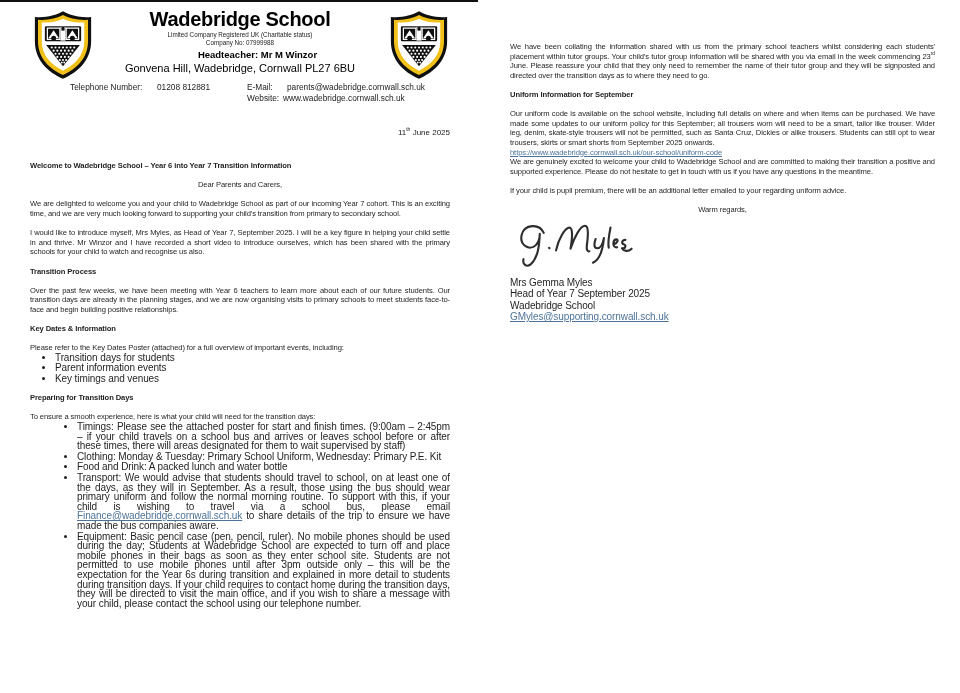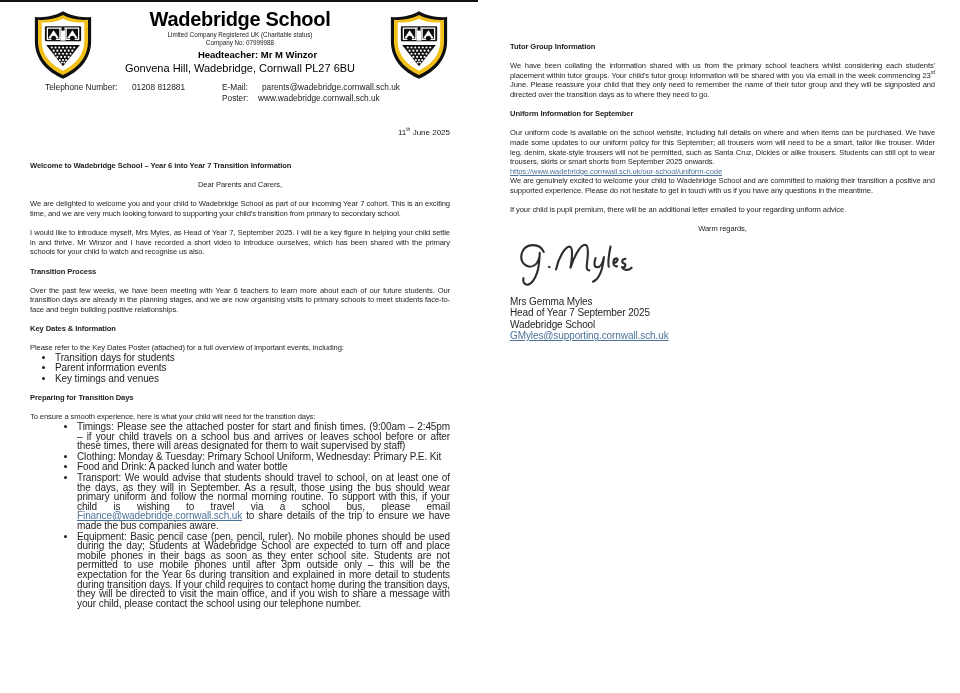--- a/index.html
+++ b/index.html
@@ -15,21 +15,21 @@
 
   
   .letterhead{position:relative;padding-top:8px;text-align:center;}
   .crest{position:absolute;top:10px;width:70px;height:70px;}
   .crest.left{left:28px;}
   .crest.right{left:384px;}
   .school-name{font-size:20px;font-weight:bold;letter-spacing:-0.3px;color:#000;}
   .sub{font-size:6.3px;line-height:8px;color:#222;}
   .headteacher{font-size:9.5px;font-weight:bold;margin-top:2px;color:#000;padding-left:35px;}
   .address{font-size:11px;margin-top:2px;color:#000;}
-  .contact-row{position:relative;height:26px;margin-top:8px;text-align:left;font-size:8.3px;color:#222;}
+  .contact-row{position:relative;height:26px;margin-top:8px;text-align:left;font-size:8.3px;color:#222;margin-left:25px;}
   .contact-row .tl{position:absolute;left:45px;top:0;}
   .contact-row .tv{position:absolute;left:132px;top:0;}
   .contact-row .el{position:absolute;left:222px;top:0;}
   .contact-row .ev{position:absolute;left:262px;top:0;}
   .contact-row .wl{position:absolute;left:222px;top:11px;}
   .contact-row .wv{position:absolute;left:258px;top:11px;}
 
   .date{ text-align:right;padding-right:30px;margin-top:20px;font-size:8px;color:#1a1a1a;}
   sup{font-size:5px;vertical-align:super;line-height:0;}
 
@@ -115,21 +115,21 @@
     <div class="school-name">Wadebridge School</div>
     <div class="sub">Limited Company Registered UK (Charitable status)</div>
     <div class="sub">Company No: 07999988</div>
     <div class="headteacher">Headteacher: Mr M Winzor</div>
     <div class="address">Gonvena Hill, Wadebridge, Cornwall PL27 6BU</div>
     <div class="contact-row">
       <span class="tl">Telephone Number:</span>
       <span class="tv">01208 812881</span>
       <span class="el">E-Mail:</span>
       <span class="ev">parents@wadebridge.cornwall.sch.uk</span>
-      <span class="wl">Poster:</span>
+      <span class="wl">Website:</span>
       <span class="wv">www.wadebridge.cornwall.sch.uk</span>
     </div>
   </div>
 
   <div class="date"><span>11</span><sup>th</sup><span> June 2025</span></div>
 
   <div class="body1">
     <div class="h">Welcome to Wadebridge School – Year 6 into Year 7 Transition Information</div>
     <p class="noj">Dear Parents and Carers,</p>
     <p>We are delighted to welcome you and your child to Wadebridge School as part of our incoming Year 7 cohort. This is an exciting time, and we are very much looking forward to supporting your child's transition from primary to secondary school.</p>
@@ -150,21 +150,20 @@
       <li>Clothing: Monday &amp; Tuesday: Primary School Uniform, Wednesday: Primary P.E. Kit</li>
       <li>Food and Drink: A packed lunch and water bottle</li>
       <li><span>Transport: We would advise that students should travel to school, on at least one of the days, as they will in September. As a result, those using the bus should wear primary uniform and follow the normal morning routine. To support with this, if your child is wishing to travel via a school bus, please email </span><a class="link">Finance@wadebridge.cornwall.sch.uk</a><span> to share details of the trip to ensure we have made the bus companies aware.</span></li>
       <li>Equipment: Basic pencil case (pen, pencil, ruler). No mobile phones should be used during the day; Students at Wadebridge School are expected to turn off and place mobile phones in their bags as soon as they enter school site. Students are not permitted to use mobile phones until after 3pm outside only – this will be the expectation for the Year 6s during transition and explained in more detail to students during transition days.  If your child requires to contact home during the transition days, they will be directed to visit the main office, and if you wish to share a message with your child, please contact the school using our telephone number.</li>
     </ul>
   </div>
 </div>
 
 <div class="page" id="page2">
   <div class="body2">
-    <div class="h">Tutor Group Information</div>
     <p><span>We have been collating the information shared with us from the primary school teachers whilst considering each students' placement within tutor groups. Your child's tutor group information will be shared with you via email in the week commencing 23</span><sup>rd</sup><span> June. Please reassure your child that they only need to remember the name of their tutor group and they will be signposted and directed over the transition days as to where they need to go.</span></p>
     <div class="h">Uniform Information for September</div>
     <p class="tight">Our uniform code is available on the school website, including full details on where and when items can be purchased. We have made some updates to our uniform policy for this September; all trousers worn will need to be a smart, tailor like trouser. Wider leg, denim, skate-style trousers will not be permitted, such as Santa Cruz, Dickies or alike trousers. Students can still opt to wear trousers, skirts or smart shorts from September 2025 onwards.</p>
     <div class="linkline"><a class="link">https://www.wadebridge.cornwall.sch.uk/our-school/uniform-code</a></div>
     <p>We are genuinely excited to welcome your child to Wadebridge School and are committed to making their transition a positive and supported experience. Please do not hesitate to get in touch with us if you have any questions in the meantime.</p>
     <p>If your child is pupil premium, there will be an additional letter emailed to your regarding uniform advice.</p>
     <p class="noj signoff">Warm regards,</p>
     <svg class="sig-svg" width="132" height="58" viewBox="0 0 150 66">
       <g fill="none" stroke="#2d2d2d" stroke-width="2.4" stroke-linecap="round" stroke-linejoin="round">
         <path d="M36 18 C31 7 14 8 11 20 C8 32 20 39 27 32 C30 29 31.5 23 31.5 19 C31 31 30 46 21 54 C16.5 57.5 11.5 54 13 48"></path>

